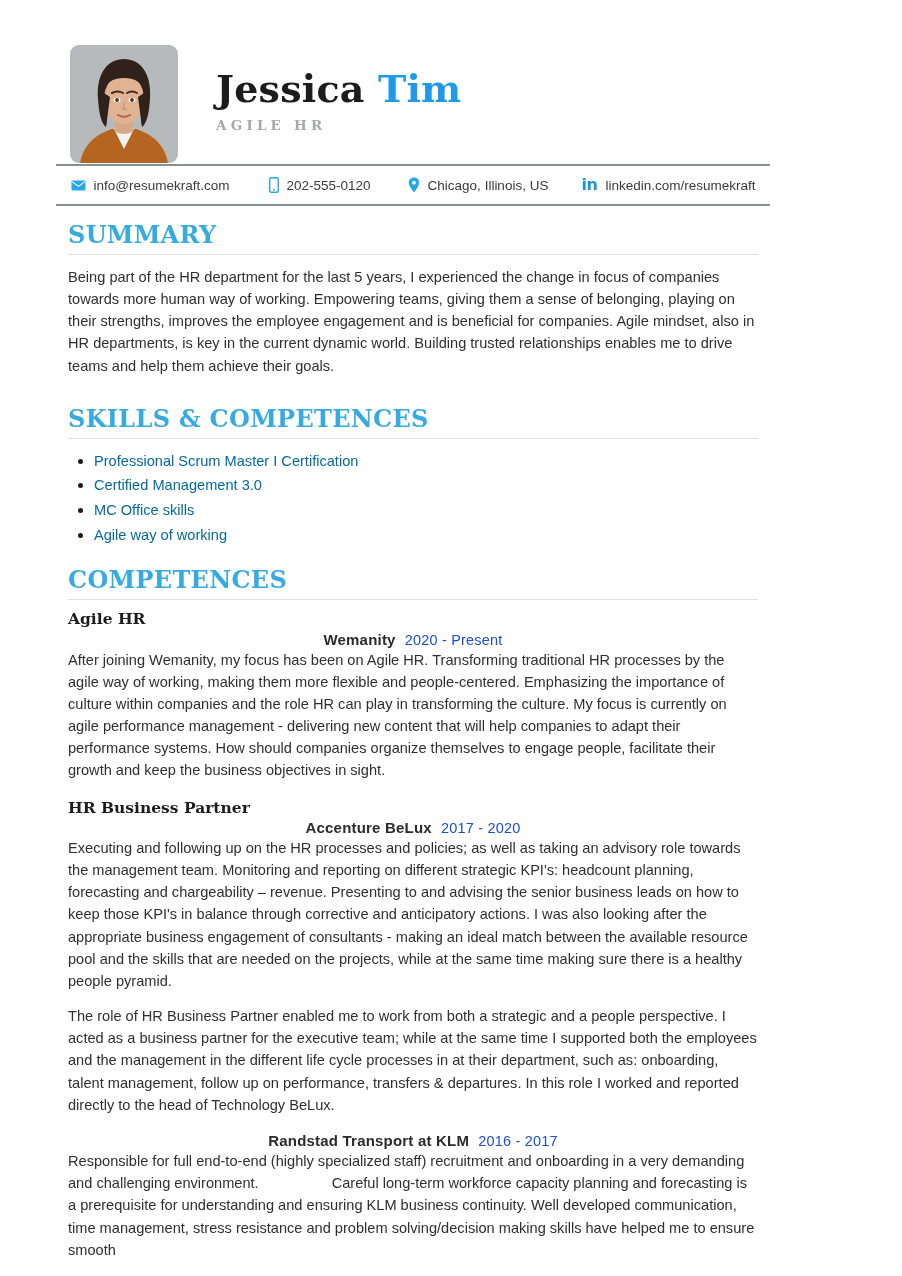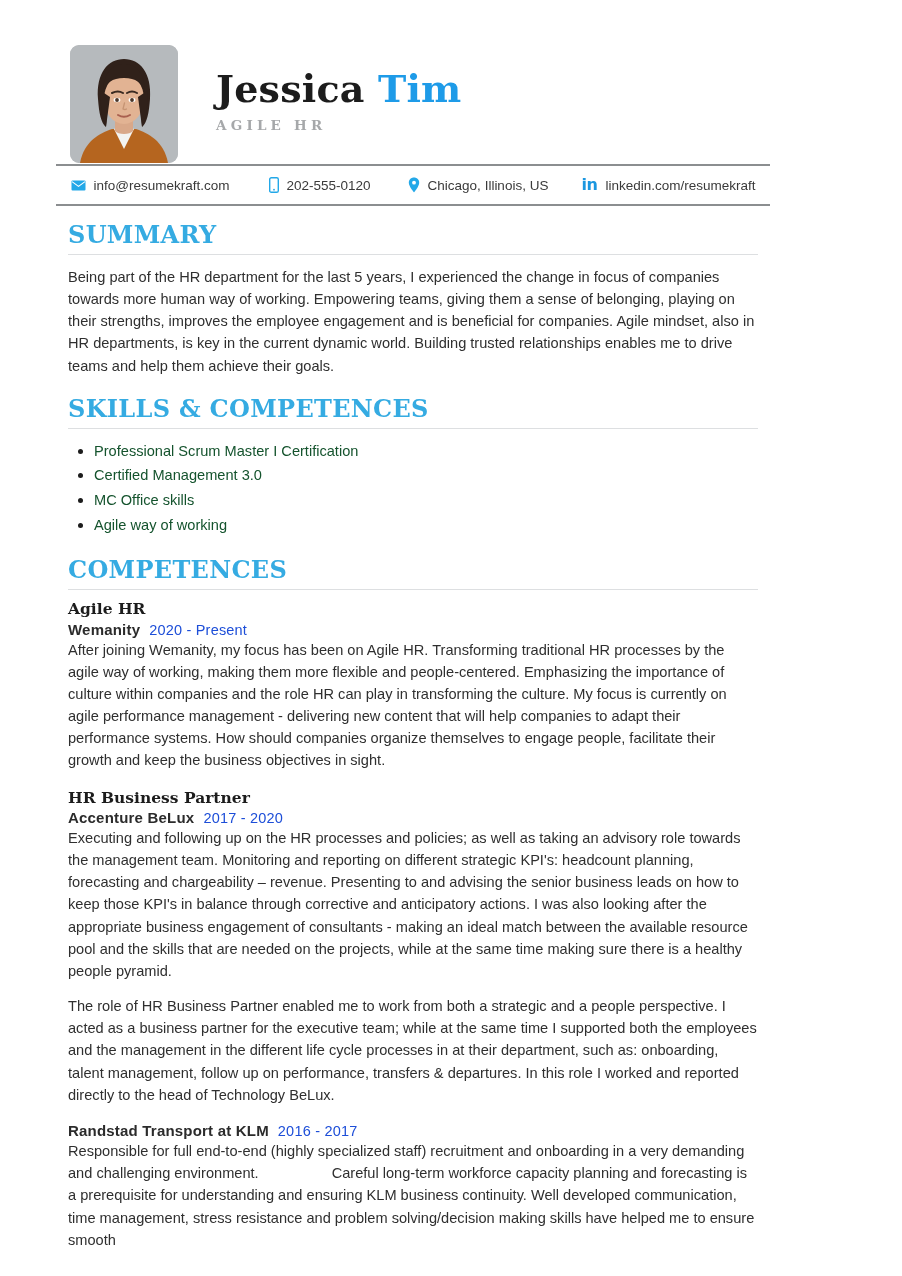--- a/index.html
+++ b/index.html
@@ -135,21 +135,21 @@
 
   ul.skills {
     margin: 0;
     padding: 0 0 0 26px;
     list-style: none;
   }
   ul.skills li {
     position: relative;
     font-size: 14.6px;
     line-height: 1.62;
-    color: #14532d;
+    color: #0369a1;
     padding-left: 0;
     margin-bottom: 1px;
   }
   ul.skills li::before {
     content: "";
     position: absolute;
     left: -16px;
     top: 9px;
     width: 5px;
     height: 5px;
@@ -165,20 +165,21 @@
     font-weight: 700;
     color: #1c1c1c;
     line-height: 1.25;
     margin-bottom: 2px;
   }
   .job-meta {
     display: flex;
     align-items: baseline;
     gap: 9px;
     margin-bottom: 1px;
+    justify-content: center;
   }
   .job-company {
     font-size: 15px;
     font-weight: 700;
     color: #2b2b2b;
     letter-spacing: 0.2px;
   }
   .job-dates {
     font-size: 14.5px;
     color: #1d4ed8;
@@ -289,21 +290,21 @@
   <div class="rule-thick"></div>
 
   <div class="content">
 
     <div class="section">
       <div class="section-title">SUMMARY</div>
       <div class="section-underline"></div>
       <p class="para">Being part of the HR department for the last 5 years, I experienced the change in focus of companies towards more human way of working. Empowering teams, giving them a sense of belonging, playing on their strengths, improves the employee engagement and is beneficial for companies. Agile mindset, also in HR departments, is key in the current dynamic world. Building trusted relationships enables me to drive teams and help them achieve their goals.</p>
     </div>
 
-    <div class="section" style="margin-top:19px;">
+    <div class="section" style="margin-top:29px;">
       <div class="section-title">SKILLS &amp; COMPETENCES</div>
       <div class="section-underline"></div>
       <ul class="skills">
         <li>Professional Scrum Master I Certification</li>
         <li>Certified Management 3.0</li>
         <li>MC Office skills</li>
         <li>Agile way of working</li>
       </ul>
     </div>
 

